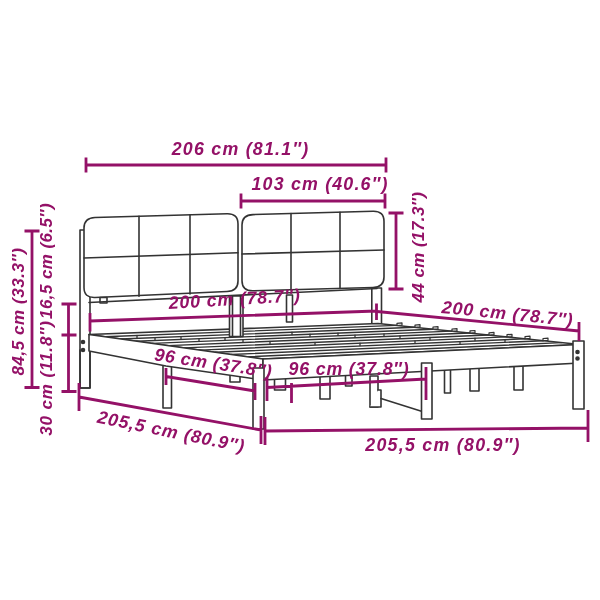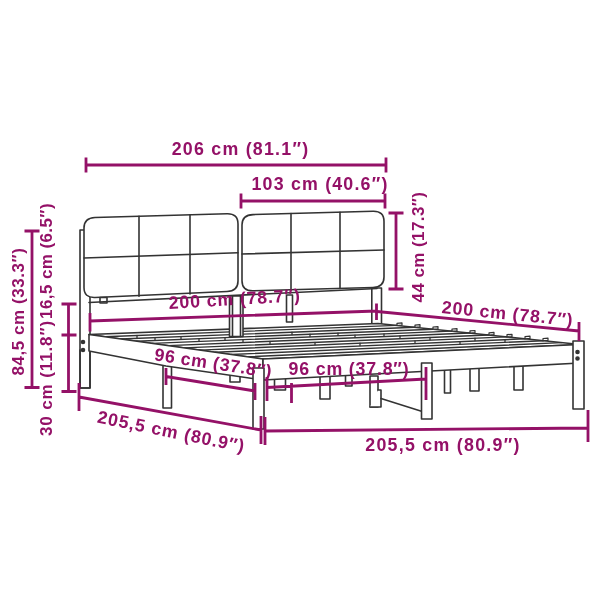--- a/index.html
+++ b/index.html
@@ -1,16 +1,16 @@
 <!DOCTYPE html>
 <html><head>
 <meta charset="utf-8">
 <style>
   html,body{margin:0;padding:0;background:#ffffff;}
-  .wrap{width:600px;height:600px;position:relative;overflow:hidden;background:#bef264;}
+  .wrap{width:600px;height:600px;position:relative;overflow:hidden;background:#bef264;font-style:italic;}
   text{font-family:"Liberation Sans",sans-serif;font-weight:bold;fill:#941167;}
 </style>
 </head>
 <body>
 
 <div class="wrap">
 <svg width="600" height="600" viewBox="0 0 600 600" xmlns="http://www.w3.org/2000/svg">
 <rect x="0" y="0" width="600" height="600" fill="#ffffff"></rect>
 
 <g stroke="#333333" stroke-width="1.6" fill="none" stroke-linejoin="round" stroke-linecap="round">

